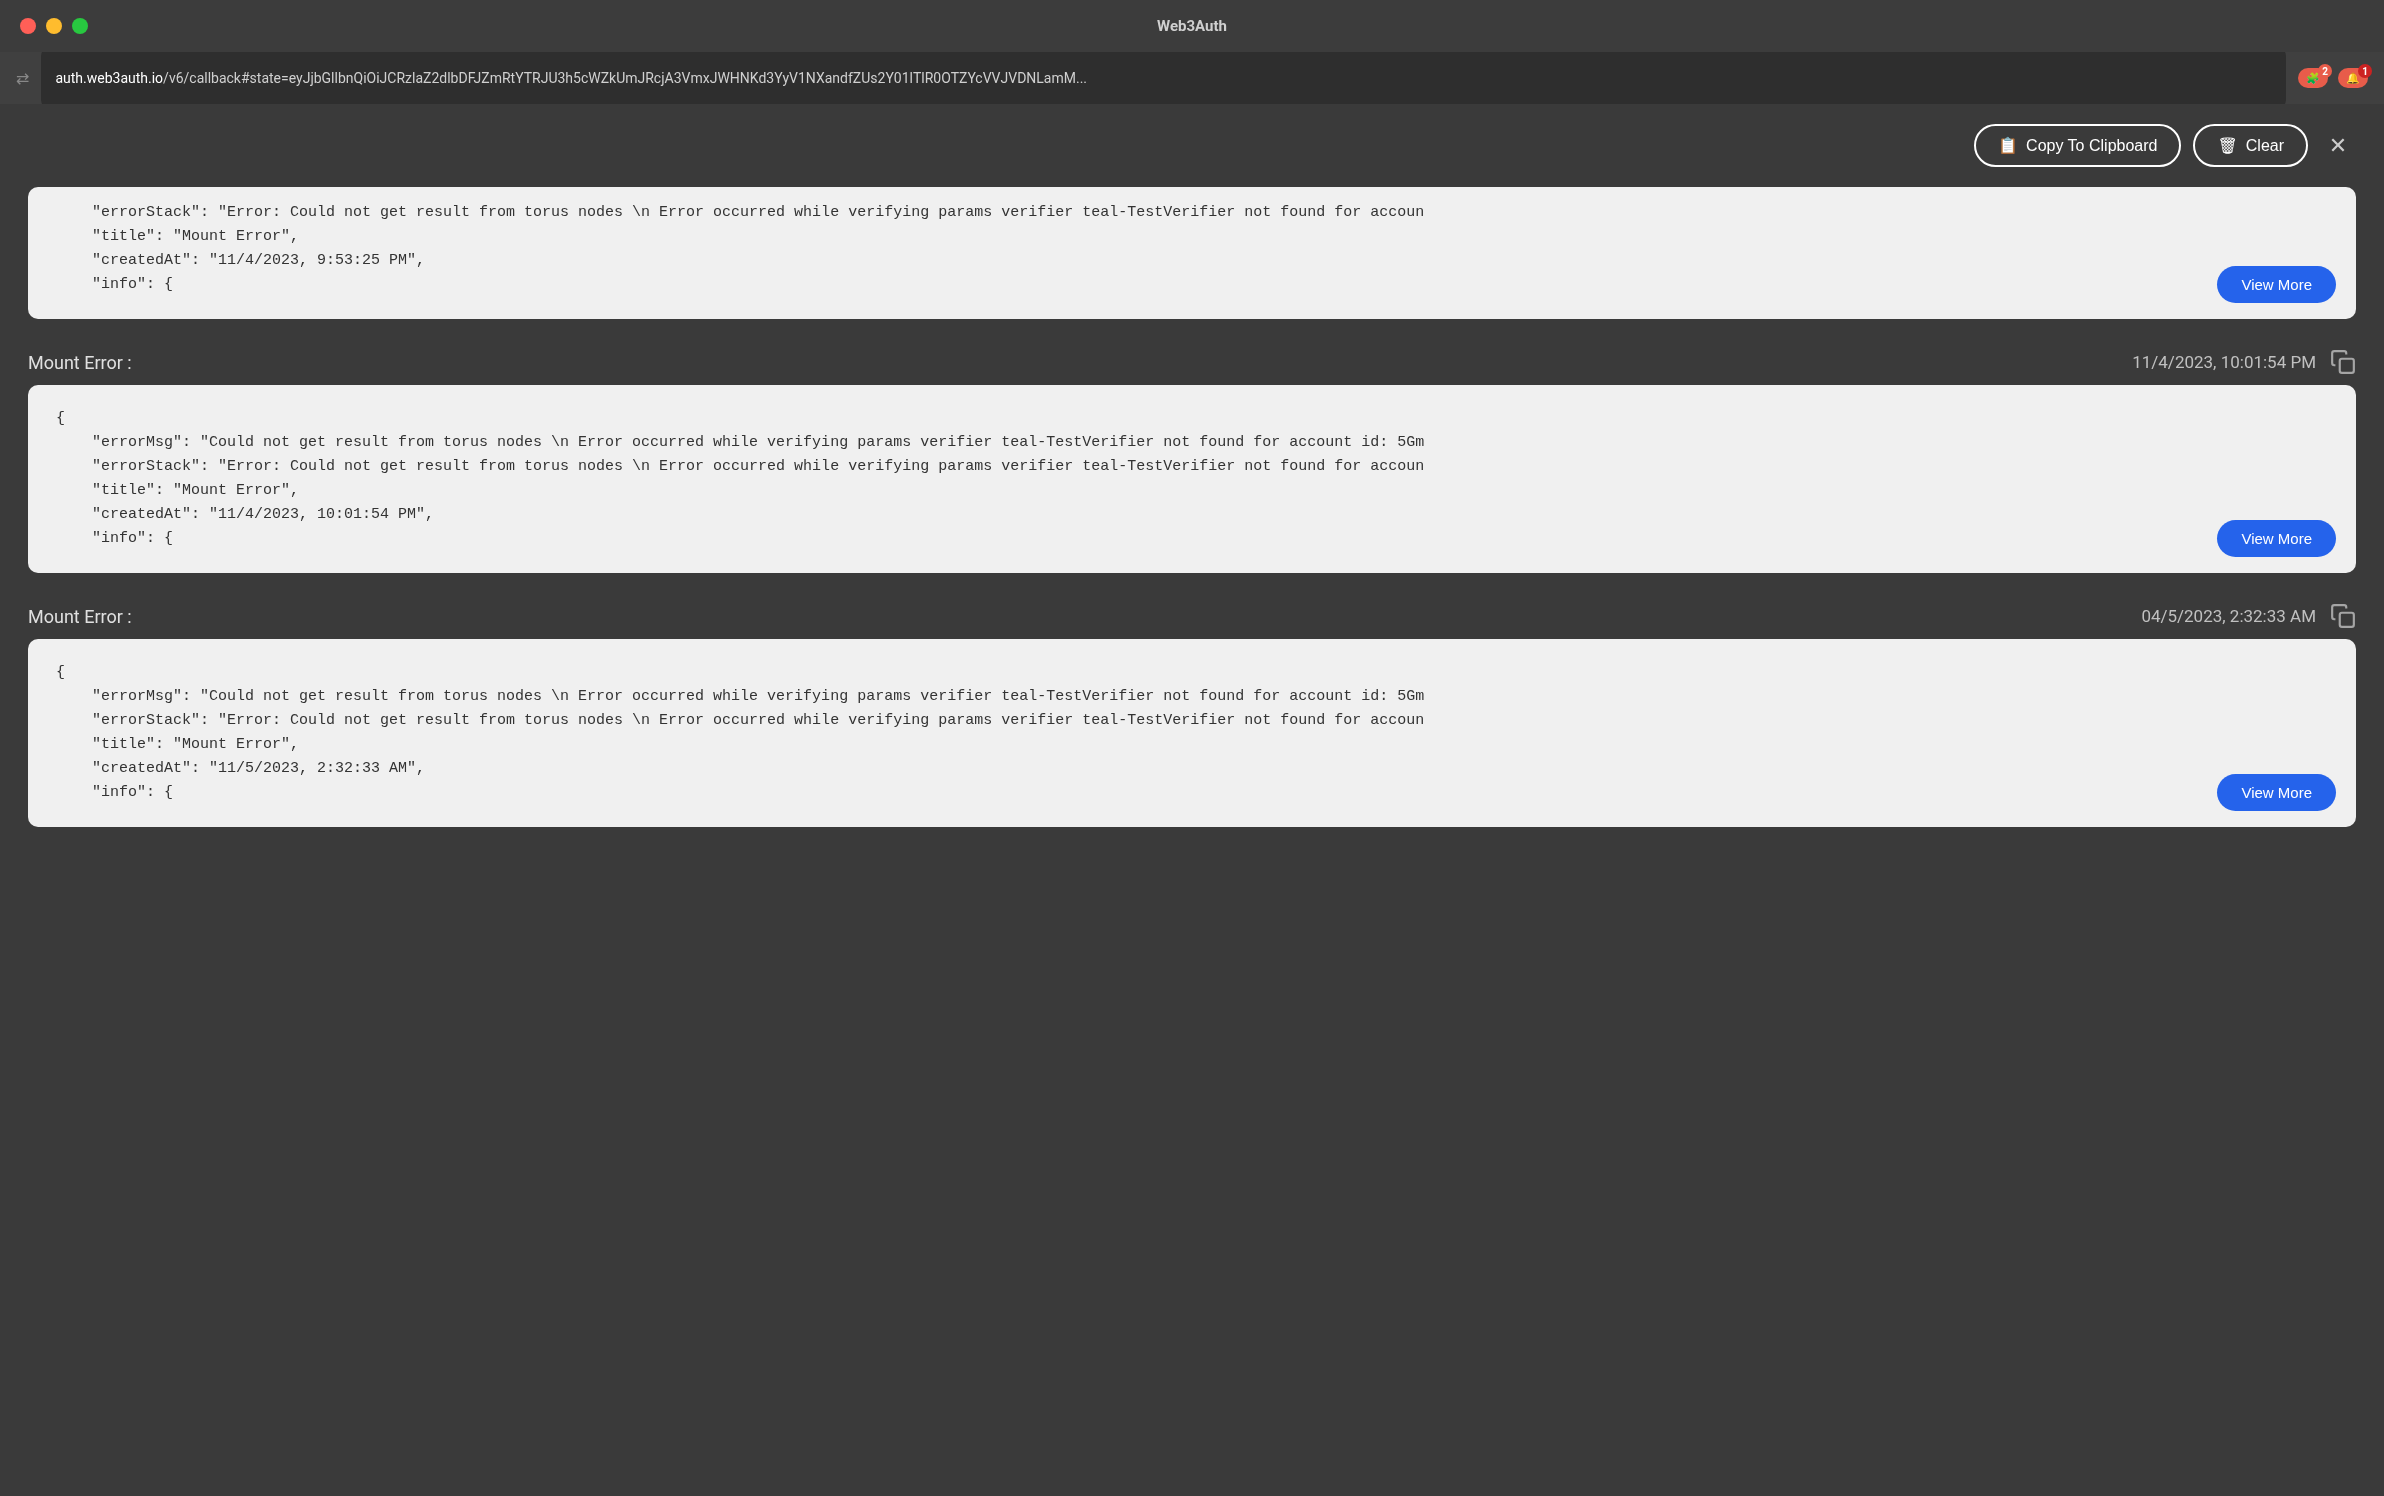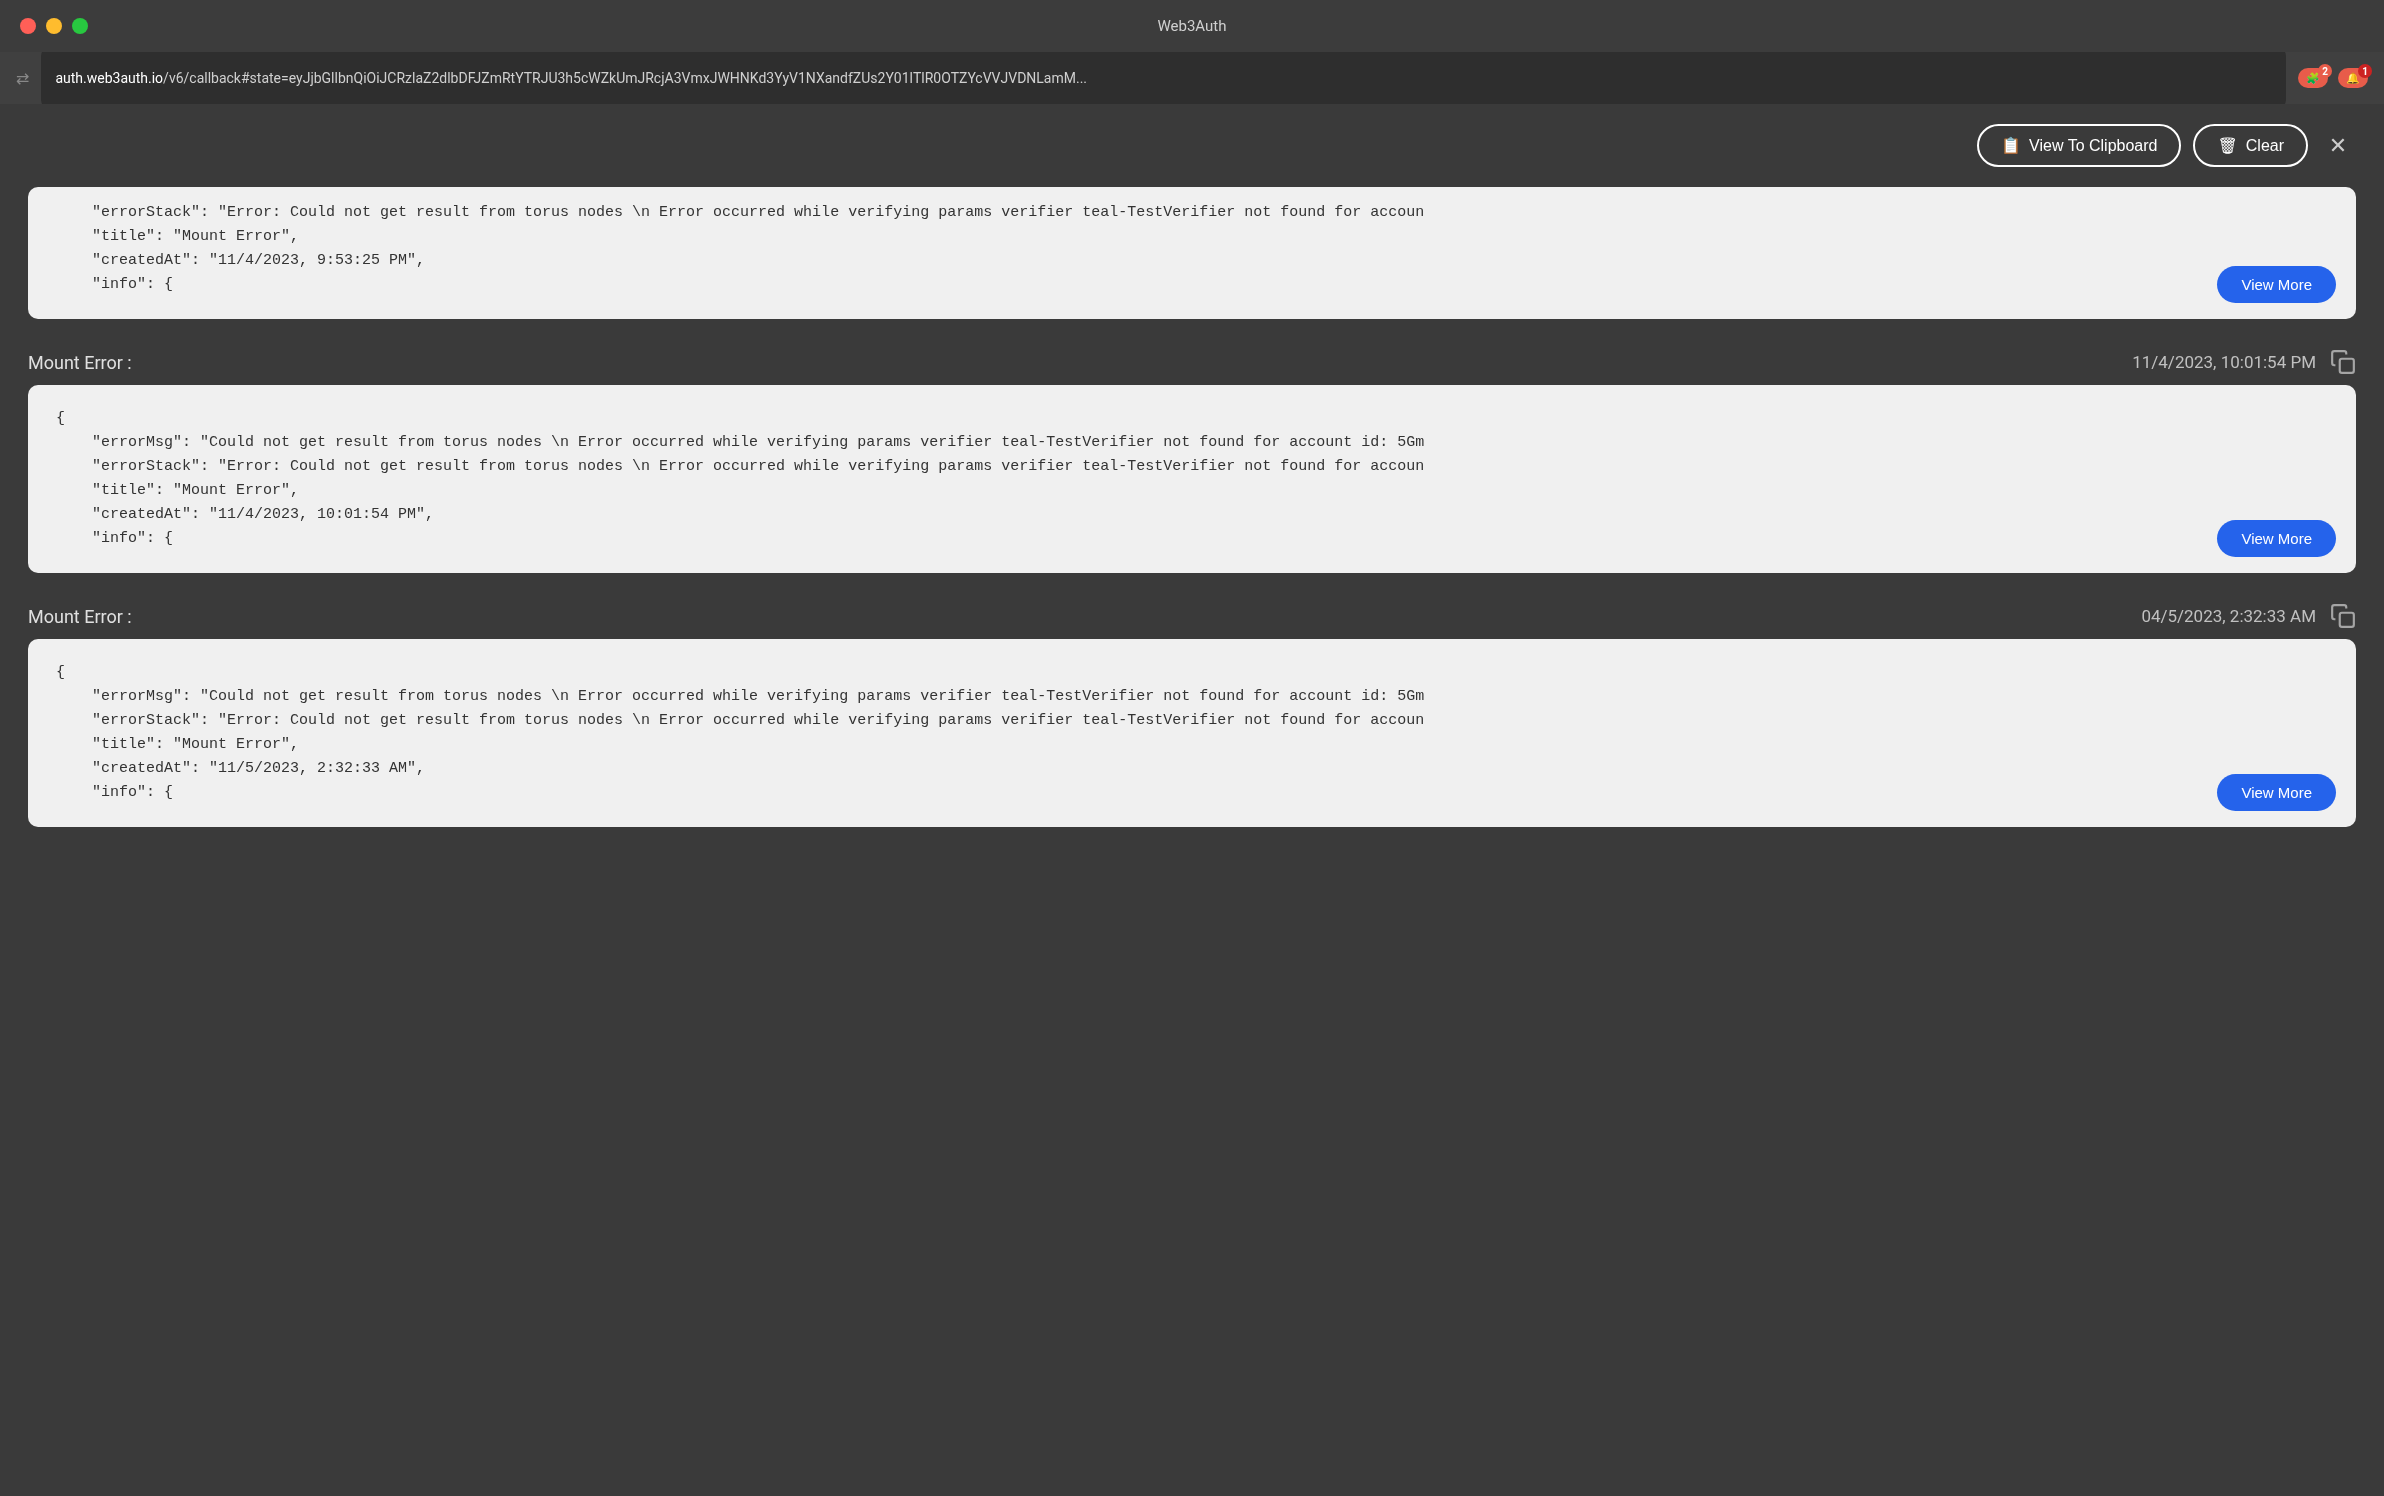--- a/index.html
+++ b/index.html
@@ -44,21 +44,21 @@
       cursor: pointer;
     }
 
     .control-close { background: #ff5f57; }
     .control-minimize { background: #febc2e; }
     .control-maximize { background: #28c840; }
 
     .title-text {
       color: #d0d0d0;
       font-size: 15px;
-      font-weight: 400;
+      font-weight: 700;
     }
 
     
     .address-bar {
       width: 100%;
       height: 52px;
       background: #404040;
       display: flex;
       align-items: center;
       padding: 0 16px;
@@ -260,21 +260,21 @@
       <span style="font-size:10px;position:absolute;top:-4px;right:-4px;background:#cc2222;border-radius:50%;width:14px;height:14px;display:flex;align-items:center;justify-content:center;">1</span>
     </div>
   </div>
 </div>
 
 <div class="main-content">
 
   <div class="toolbar">
     <button class="toolbar-btn">
       <span>📋</span>
-      <span>View To Clipboard</span>
+      <span>Copy To Clipboard</span>
     </button>
     <button class="toolbar-btn">
       <span>🗑</span>
       <span>Clear</span>
     </button>
     <button class="close-btn">✕</button>
   </div>
 
   <div class="error-section">
     <div class="error-card-partial">

